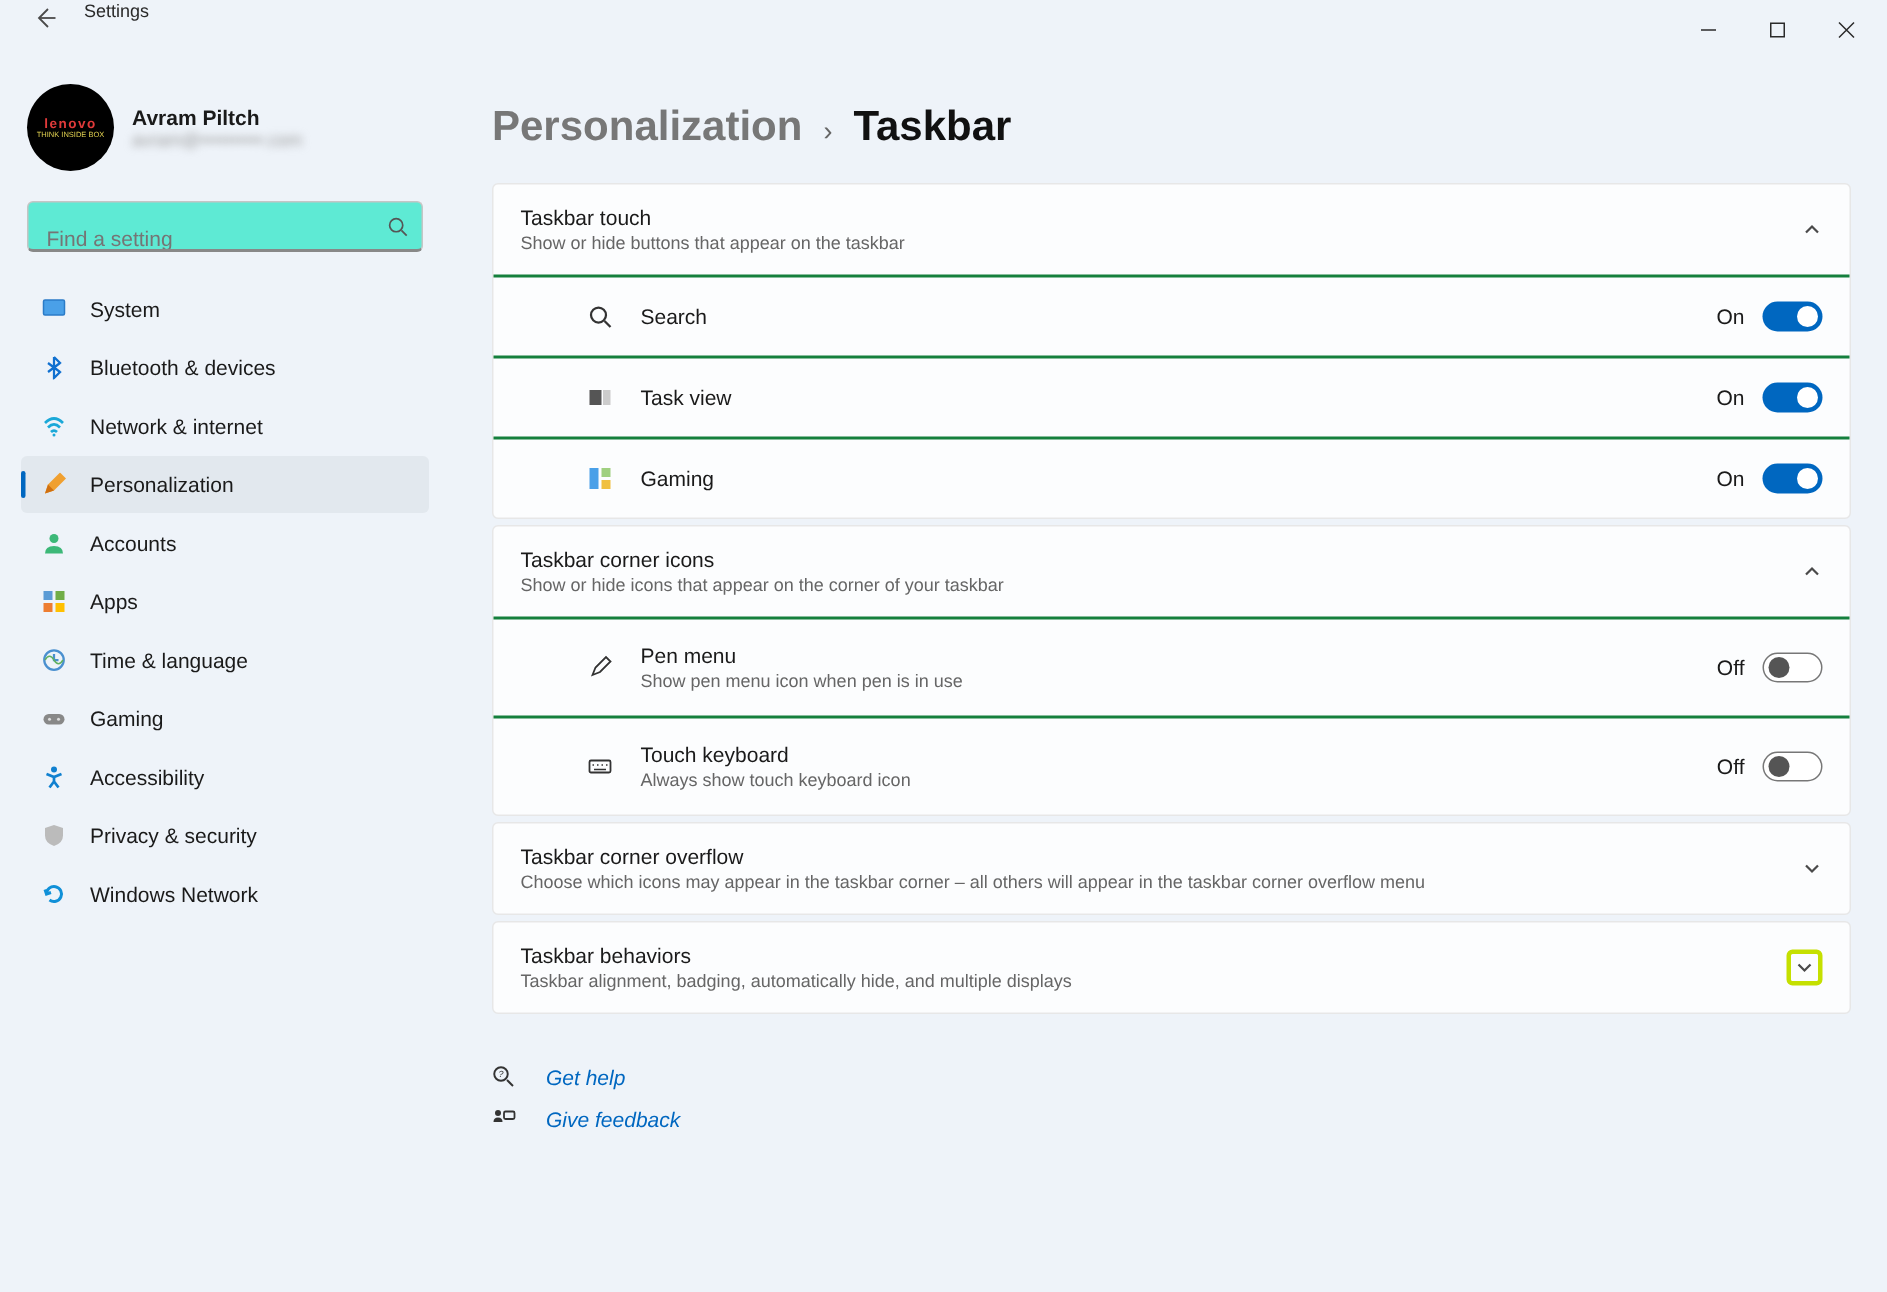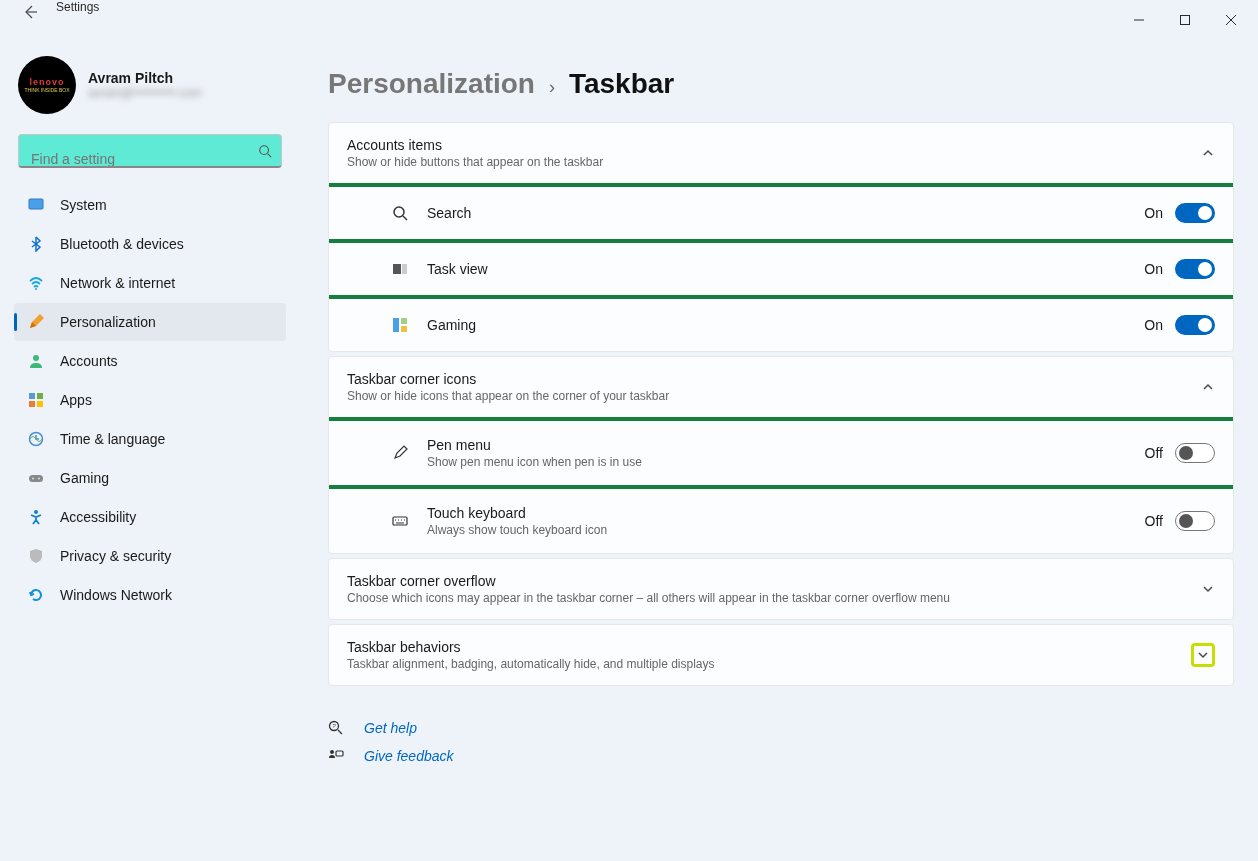--- a/index.html
+++ b/index.html
@@ -42,21 +42,21 @@
 .breadcrumb .parent { font-size:28px; font-weight:600; color:#777; }
 .breadcrumb .sep { font-size:18px; color:#666; }
 .breadcrumb .current { font-size:28px; font-weight:600; color:#111; }
 
 .card { background:#fcfdfe; border:1px solid #e7e7e7; border-radius:4px; margin-bottom:4px; }
 .section-header { display:flex; align-items:center; padding:14px 18px; cursor:pointer; }
 .section-header .txt .t { font-size:14px; color:#1a1a1a; }
 .section-header .txt .d { font-size:12px; color:#666; margin-top:2px; }
 .section-header .chev { margin-left:auto; color:#4a4a4a; }
 
-.row { display:flex; align-items:center; padding:16px 18px 16px 60px; border-top:4px solid #15803d; }
+.row { display:flex; align-items:center; padding:16px 18px 16px 60px; border-top:2px solid #15803d; }
 .row .icon { width:22px; display:flex; align-items:center; justify-content:center; margin-right:16px; color:#333; }
 .row .txt .t { font-size:14px; color:#1a1a1a; }
 .row .txt .d { font-size:12px; color:#666; margin-top:2px; }
 .row .state { margin-left:auto; display:flex; align-items:center; gap:12px; }
 .row .state .lbl { font-size:14px; color:#1a1a1a; }
 
 .toggle { width:40px; height:20px; border-radius:10px; position:relative; cursor:pointer; }
 .toggle.on { background:#0067c0; }
 .toggle.off { background:#fff; border:1px solid #777; }
 .toggle .knob { position:absolute; top:3px; width:14px; height:14px; border-radius:50%; }
@@ -236,21 +236,21 @@
     <div class="content">
       <div class="breadcrumb">
         <span class="parent">Personalization</span>
         <span class="sep">›</span>
         <span class="current">Taskbar</span>
       </div>
 
       <div class="card">
         <div class="section-header">
           <div class="txt">
-            <div class="t">Accounts items</div>
+            <div class="t">Taskbar touch</div>
             <div class="d">Show or hide buttons that appear on the taskbar</div>
           </div>
           <div class="chev">
               <svg width="14" height="14" viewBox="0 0 14 14">
                 <path d="M3 9 L7 5 L11 9" fill="none" stroke="currentColor" stroke-width="1.5"></path>
               </svg>
             </div>
         </div>
         <div class="row">
           <span class="icon">

